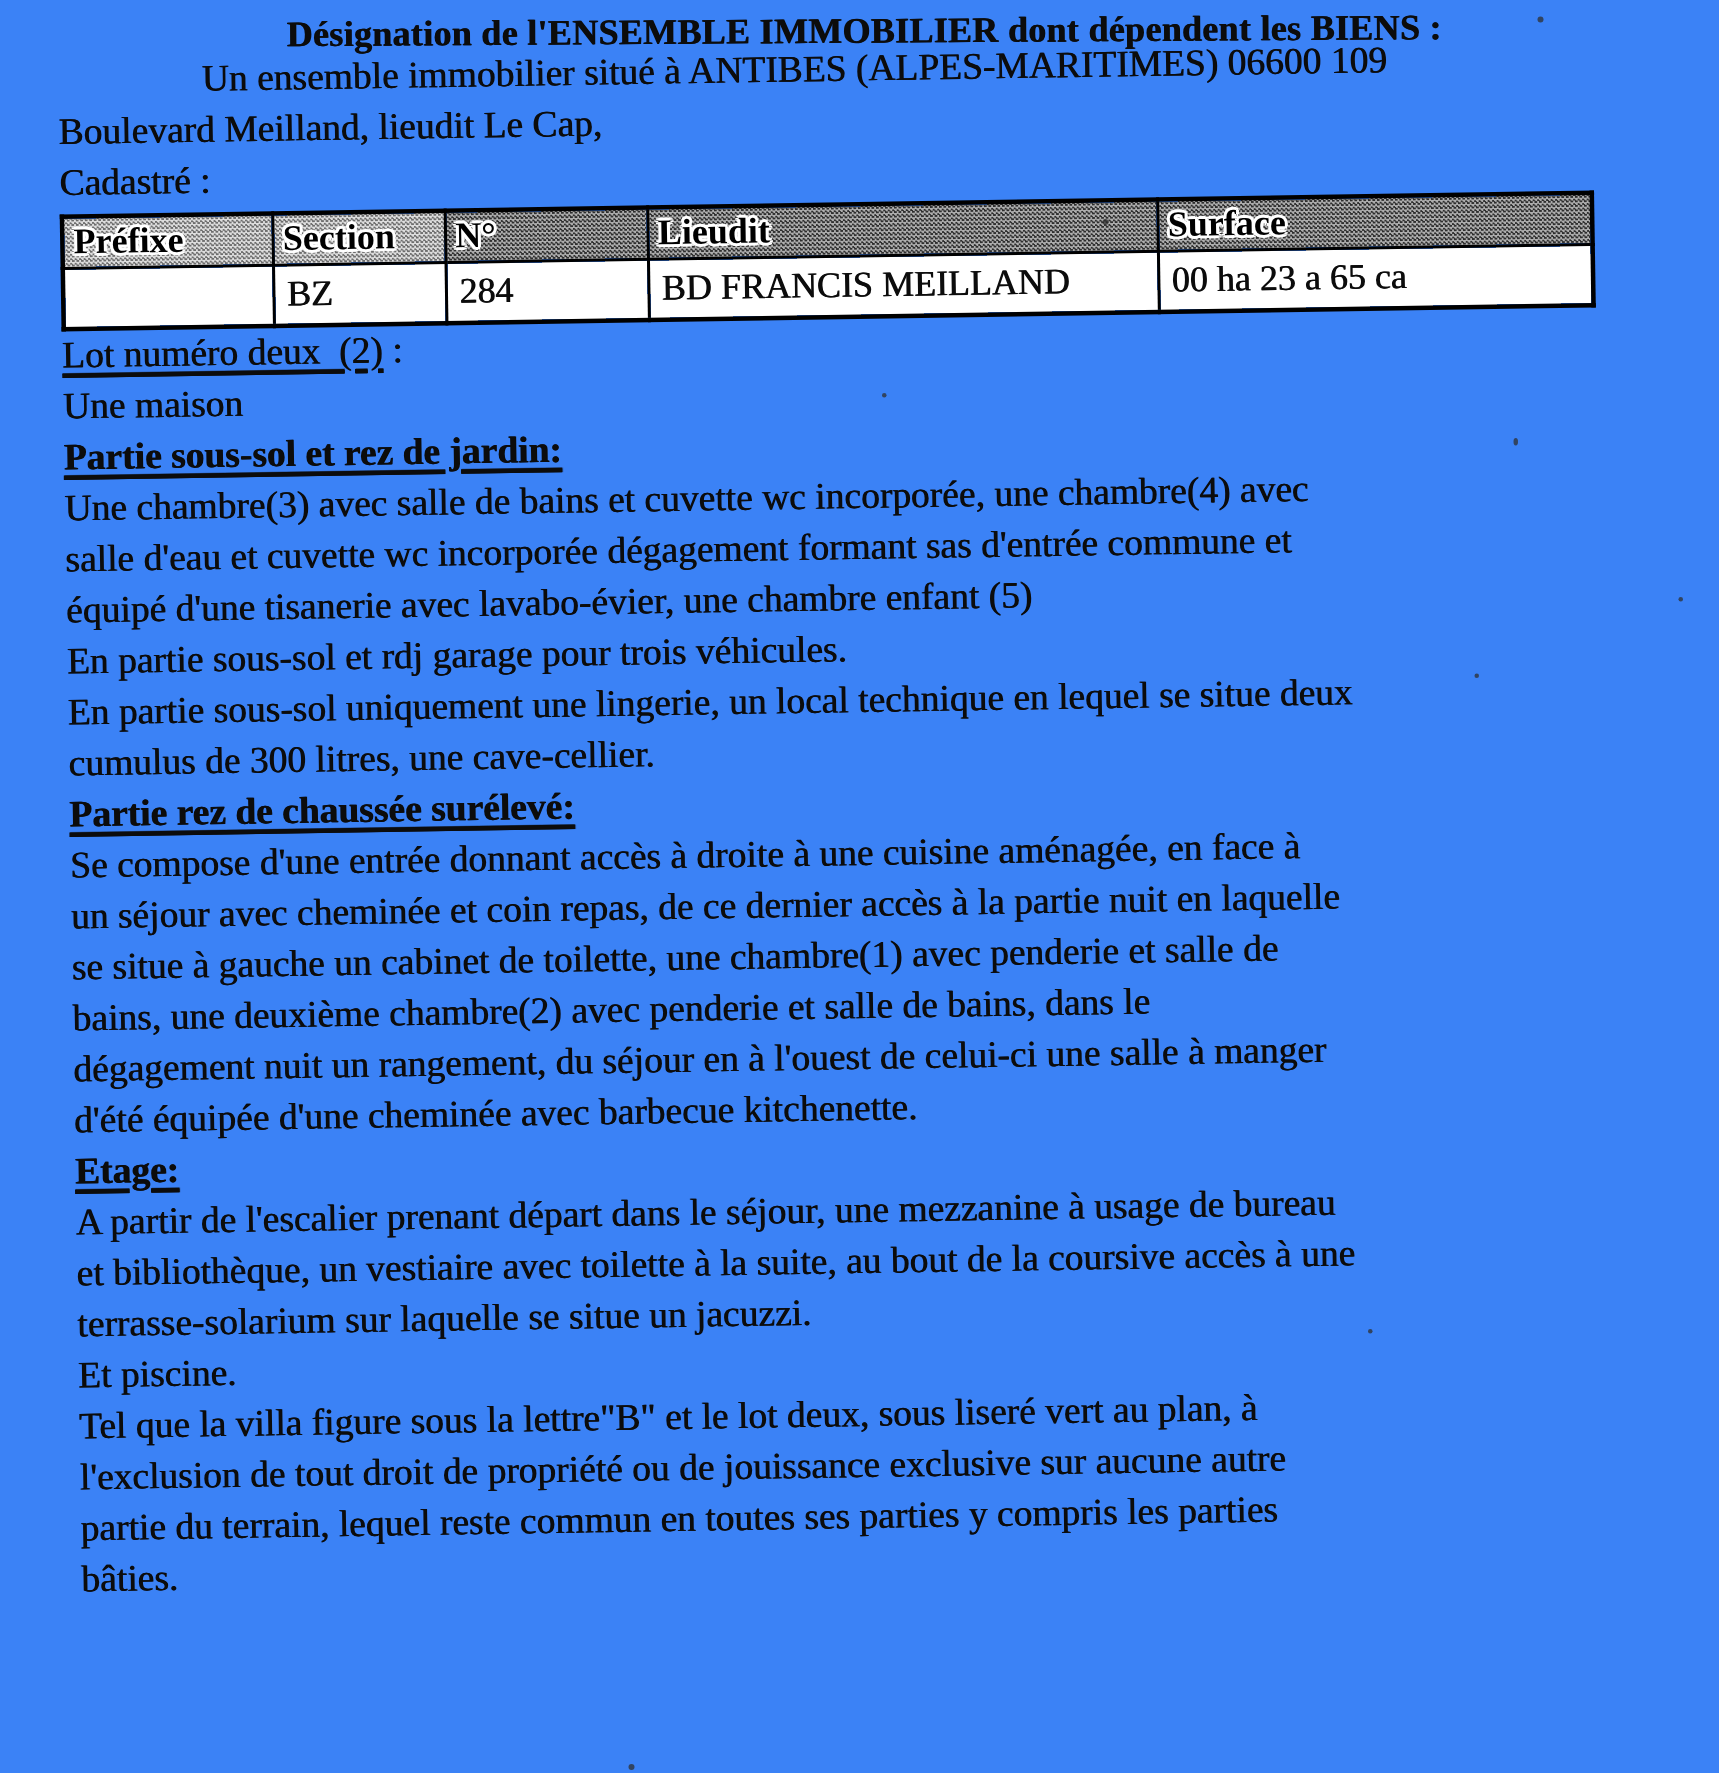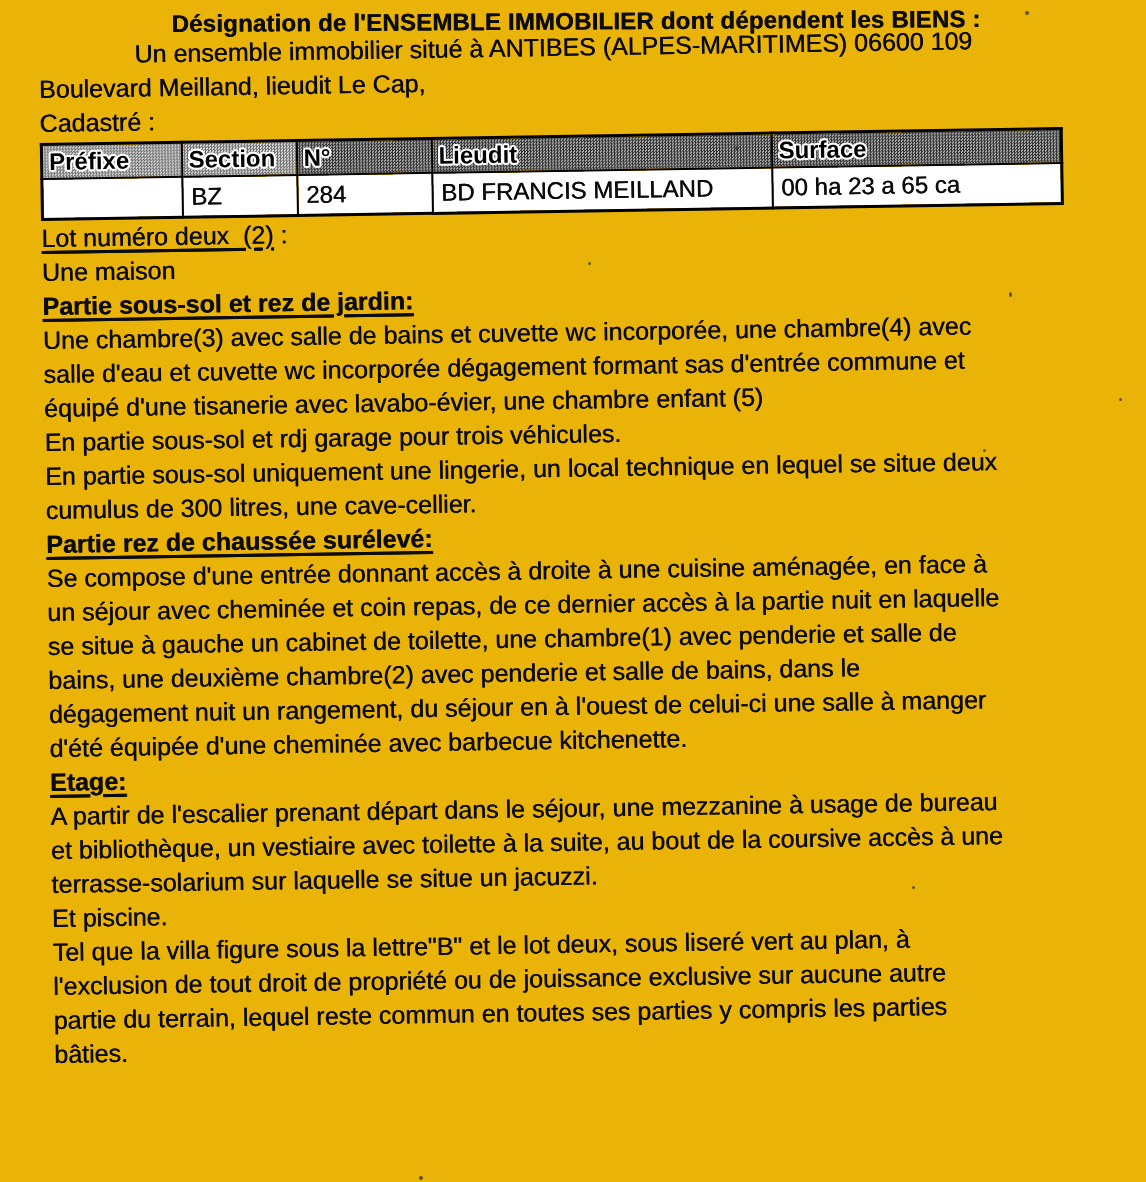--- a/index.html
+++ b/index.html
@@ -1,21 +1,21 @@
 <!DOCTYPE html>
 <html><head>
 <meta charset="utf-8">
 <style>
   html, body { margin:0; padding:0; background:#ffffff; }
   .page {
     position:relative;
     width:1146px; height:1182px;
-    background:#eab308;
+    background:#3b82f6;
     overflow:hidden;
-    font-family:Liberation Sans, sans-serif;
+    font-family:Liberation Serif, serif;
     color:#0c0c0c;
   }
   .sheet {
     position:absolute; left:0; top:0; right:0; bottom:0;
     padding:10px 40px 0 46px;
   }
   
   .sheet { text-shadow:0.5px 0 currentColor; }
 
   h1.doc-title {

